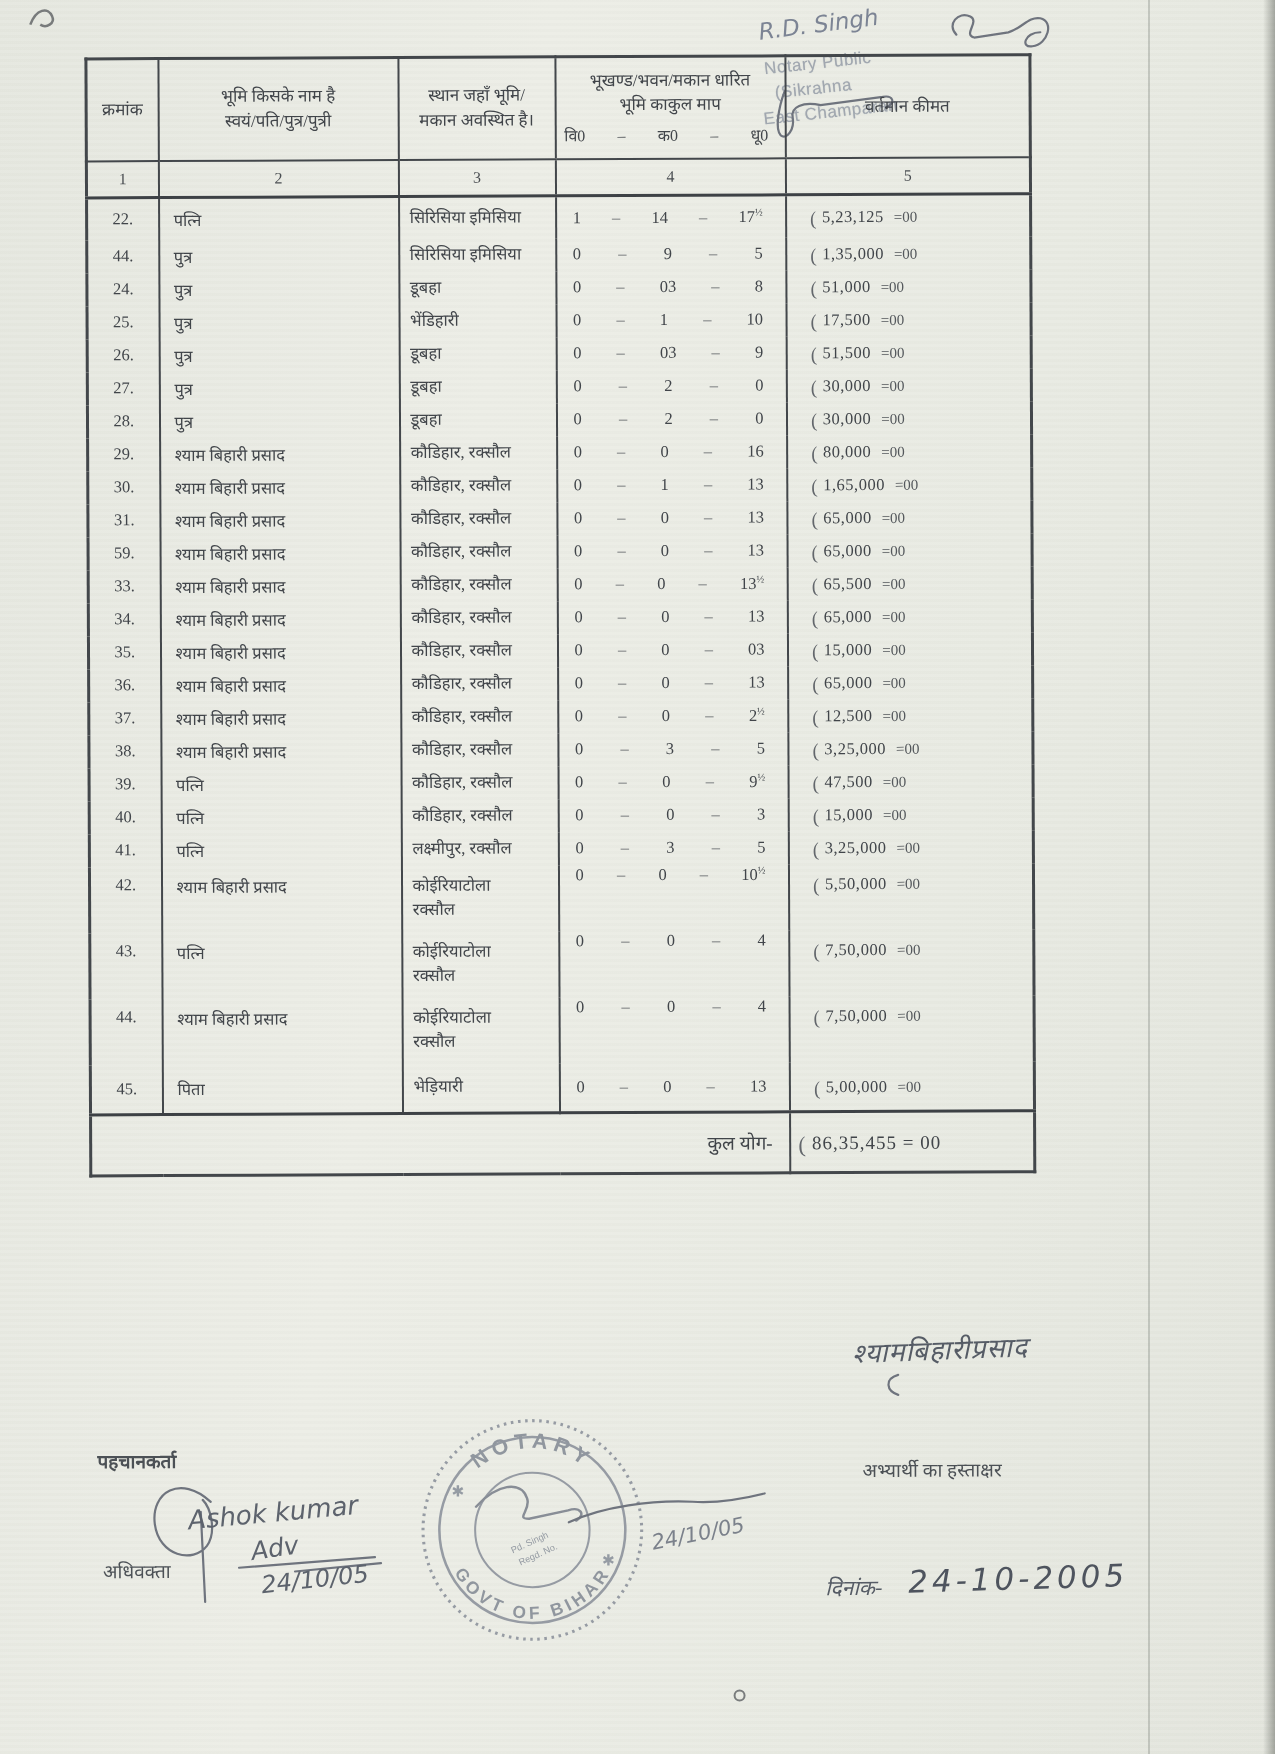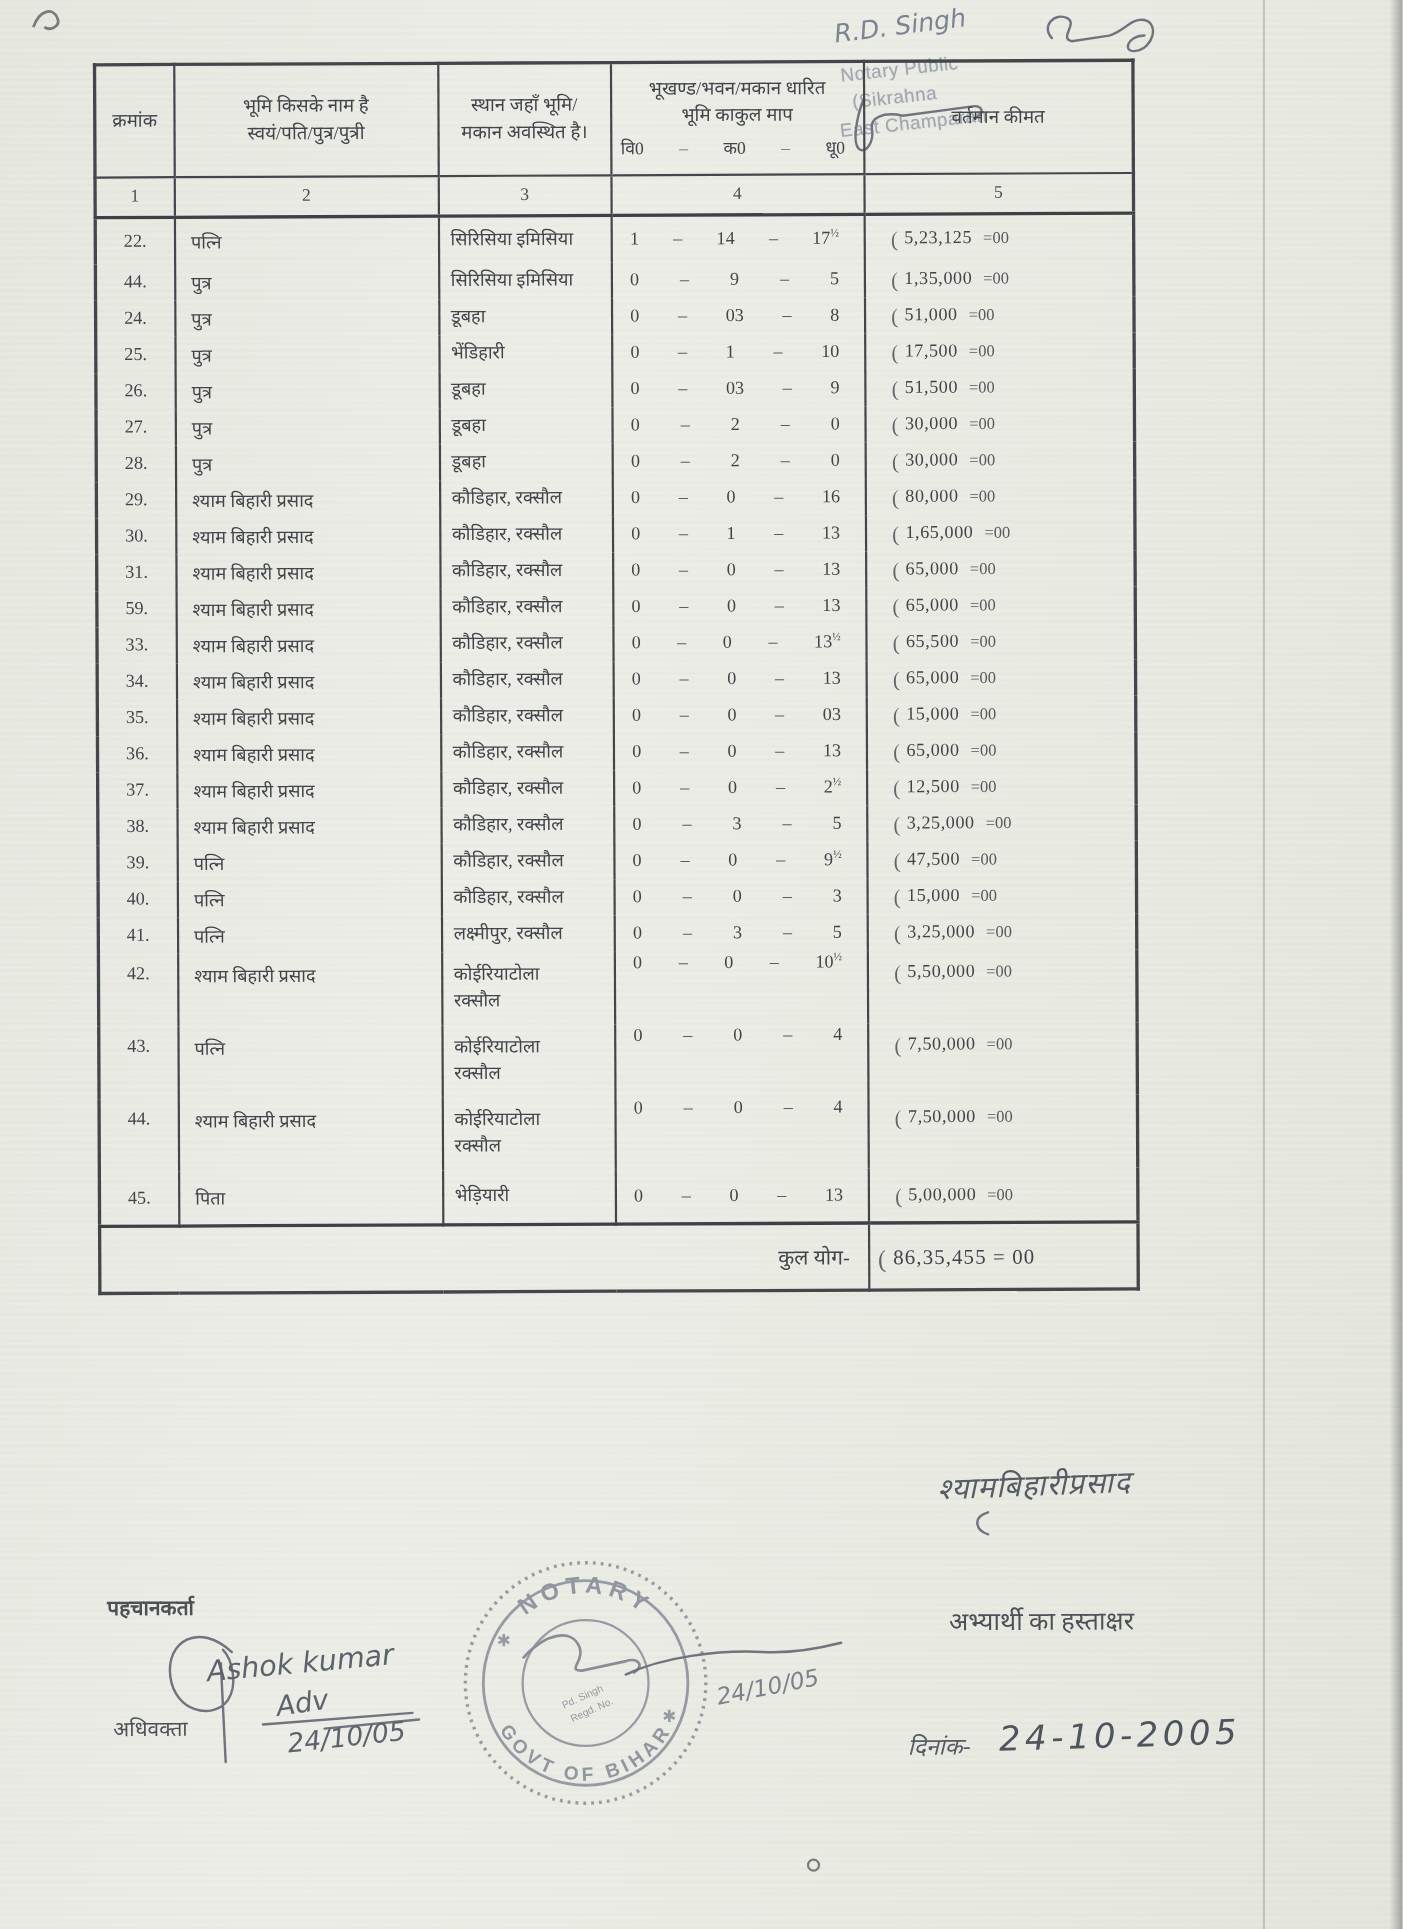--- a/index.html
+++ b/index.html
@@ -596,21 +596,21 @@
       <text class="stampTiny" x="88" y="128" transform="rotate(-24 115 115)">Pd. Singh</text>
       <text class="stampTiny" x="90" y="142" transform="rotate(-24 115 115)">Regd. No.</text>
       <path d="M60,92 C80,70 104,66 110,84 C114,96 98,104 112,104 L150,96 C162,92 168,100 158,106" fill="none" stroke="#767c88" stroke-width="2.4" stroke-linecap="round"></path>
     </svg>
 
     <svg class="sig-svg" style="left:560px;top:1486px;" width="210" height="50" viewBox="0 0 210 50">
       <path d="M6,36 C40,20 90,14 130,16 C160,18 186,12 202,8"></path>
     </svg>
     <div class="hw" style="left:648px;top:1522px;font-size:21px;transform:rotate(-11deg);color:#7b818b;">24/10/05</div>
 
-    <div class="printed" style="left:860px;top:1458px;font-size:23px;">अभ्यार्थी का हस्ताक्षर</div>
+    <div class="printed" style="left:860px;top:1458px;font-size:19px;">अभ्यार्थी का हस्ताक्षर</div>
     <div class="hw" style="left:822px;top:1574px;font-size:21px;color:#565c66;font-style:italic;">दिनांक-</div>
     <div class="hw" style="left:905px;top:1562px;font-size:31px;letter-spacing:4px;transform:rotate(-1.5deg);color:#4e545e;">24-10-2005</div>
 
     <svg class="speck" style="left:728px;top:1688px;" width="16" height="16" viewBox="0 0 16 16">
       <circle cx="8" cy="8" r="5" stroke-width="2"></circle>
     </svg>
   </div>
 
   <div class="scan-line"></div>
   <div class="edge-shade"></div>

